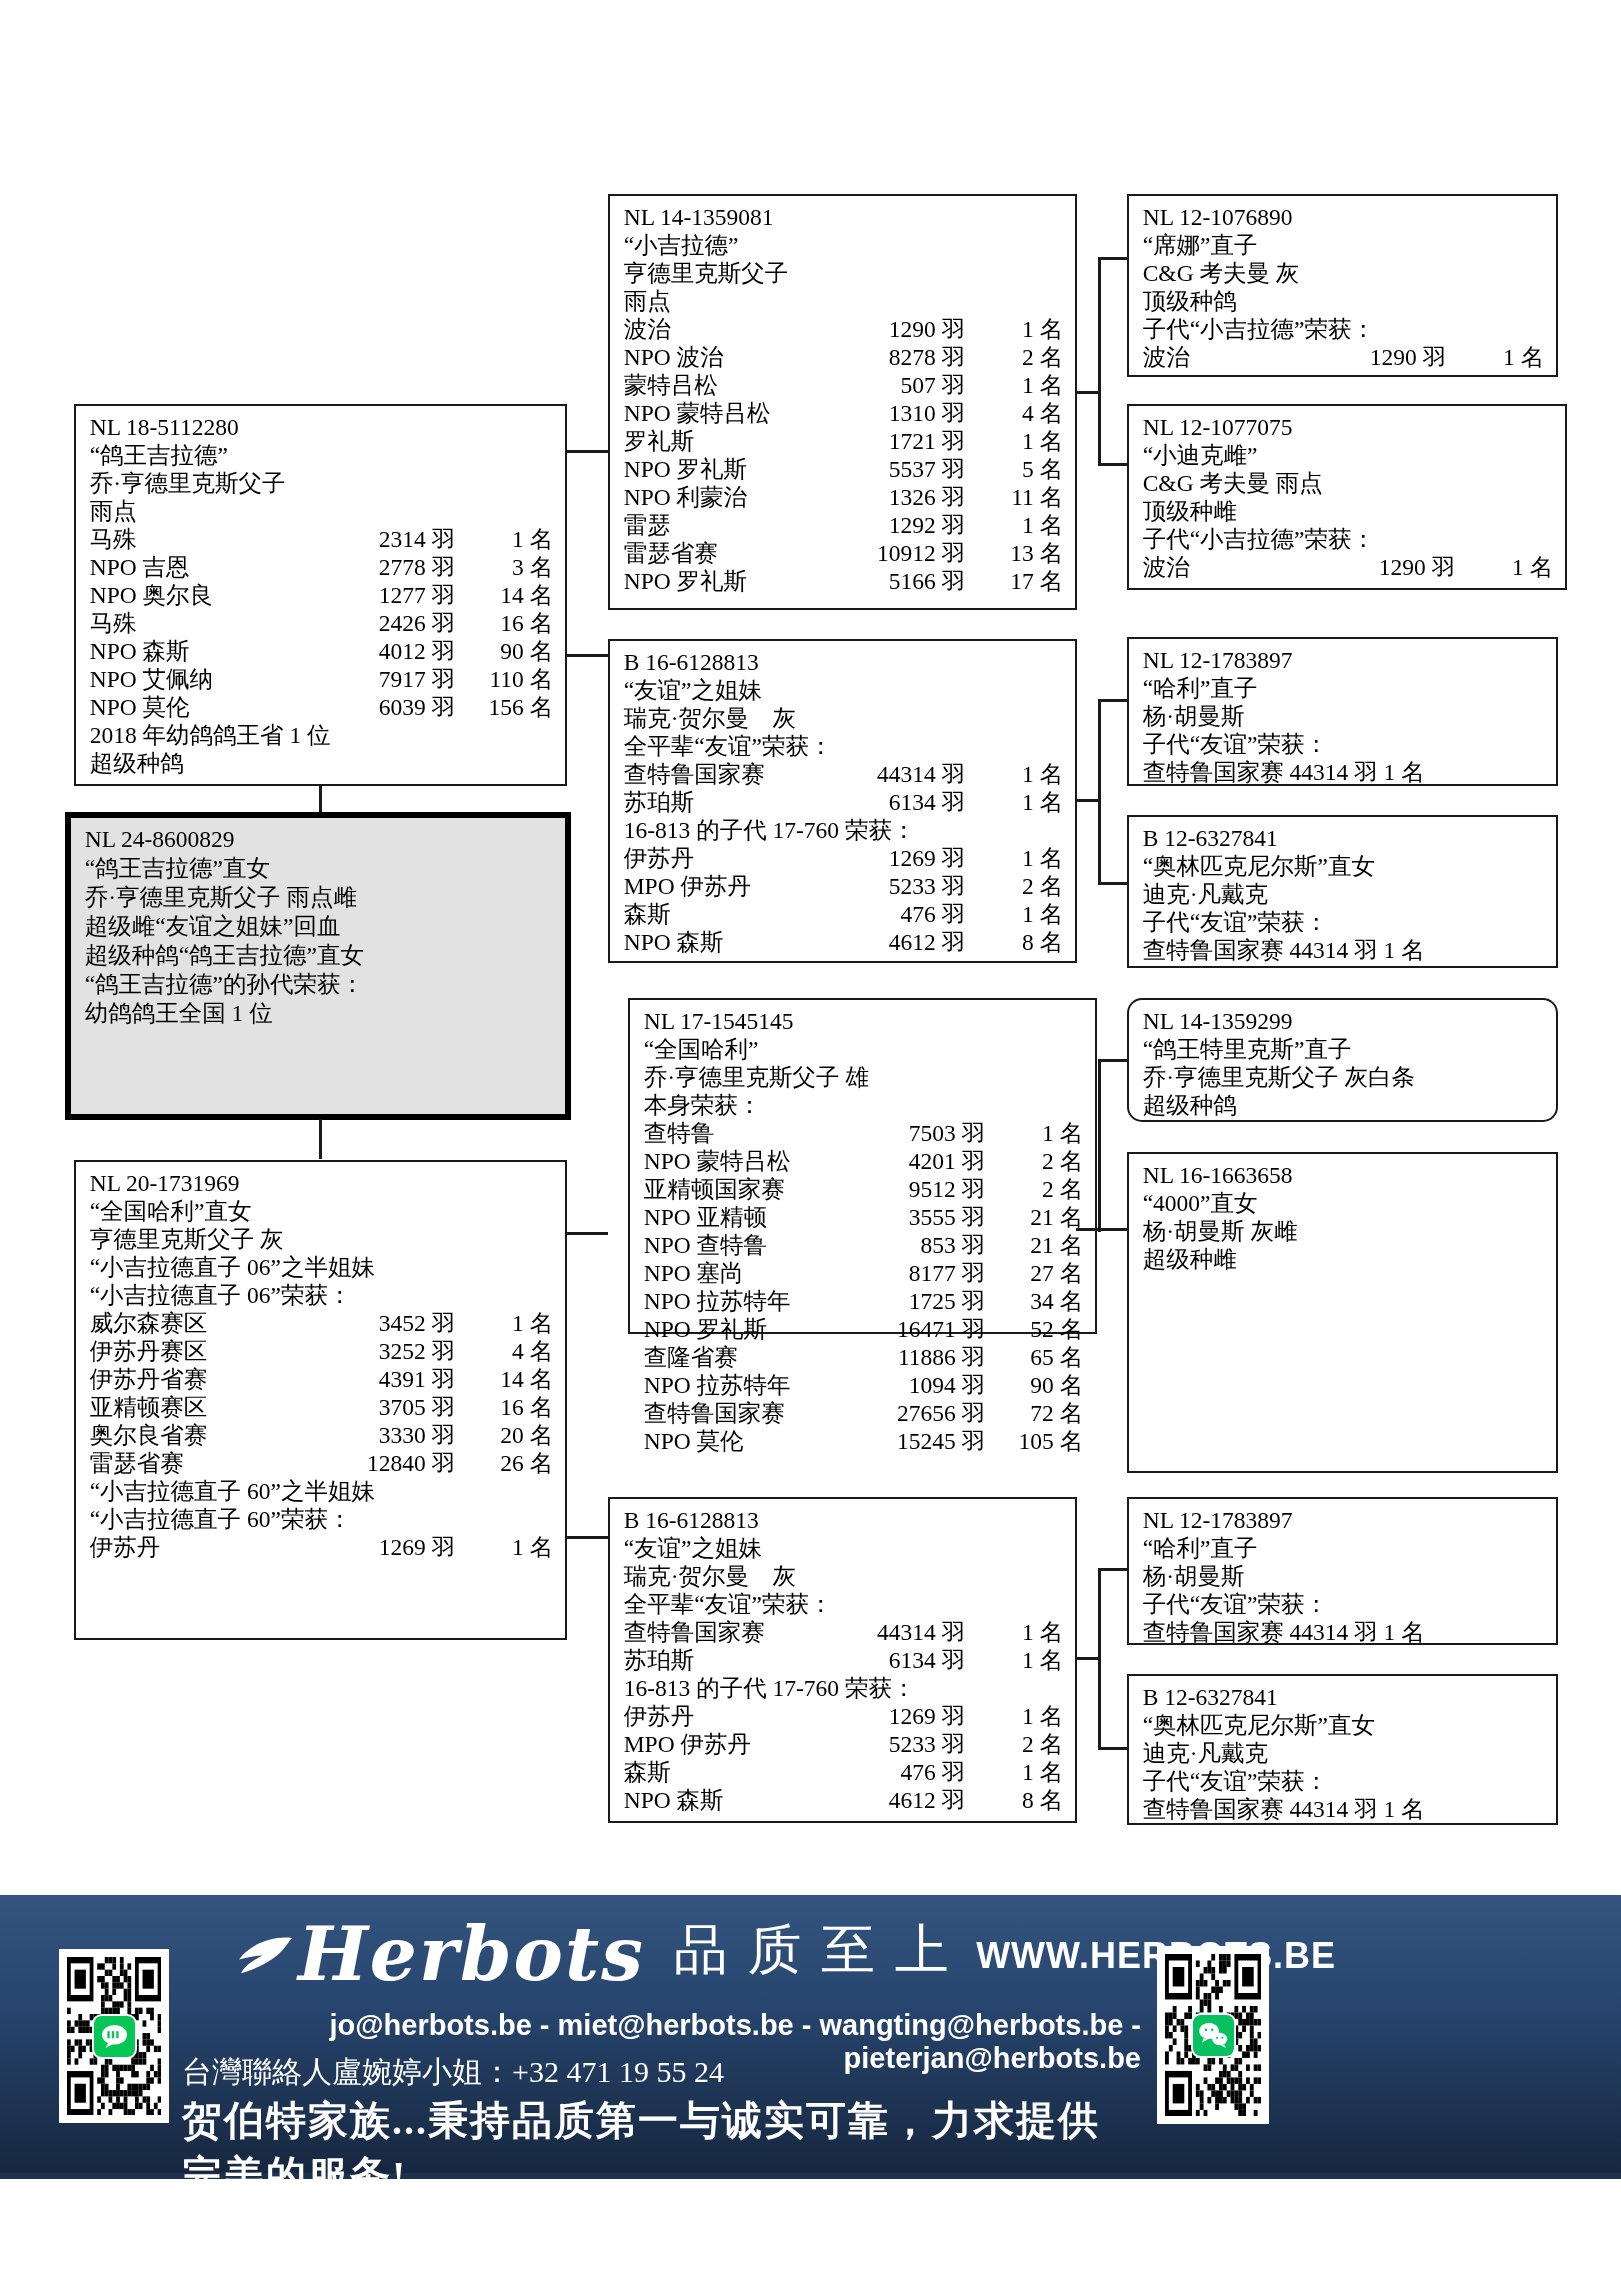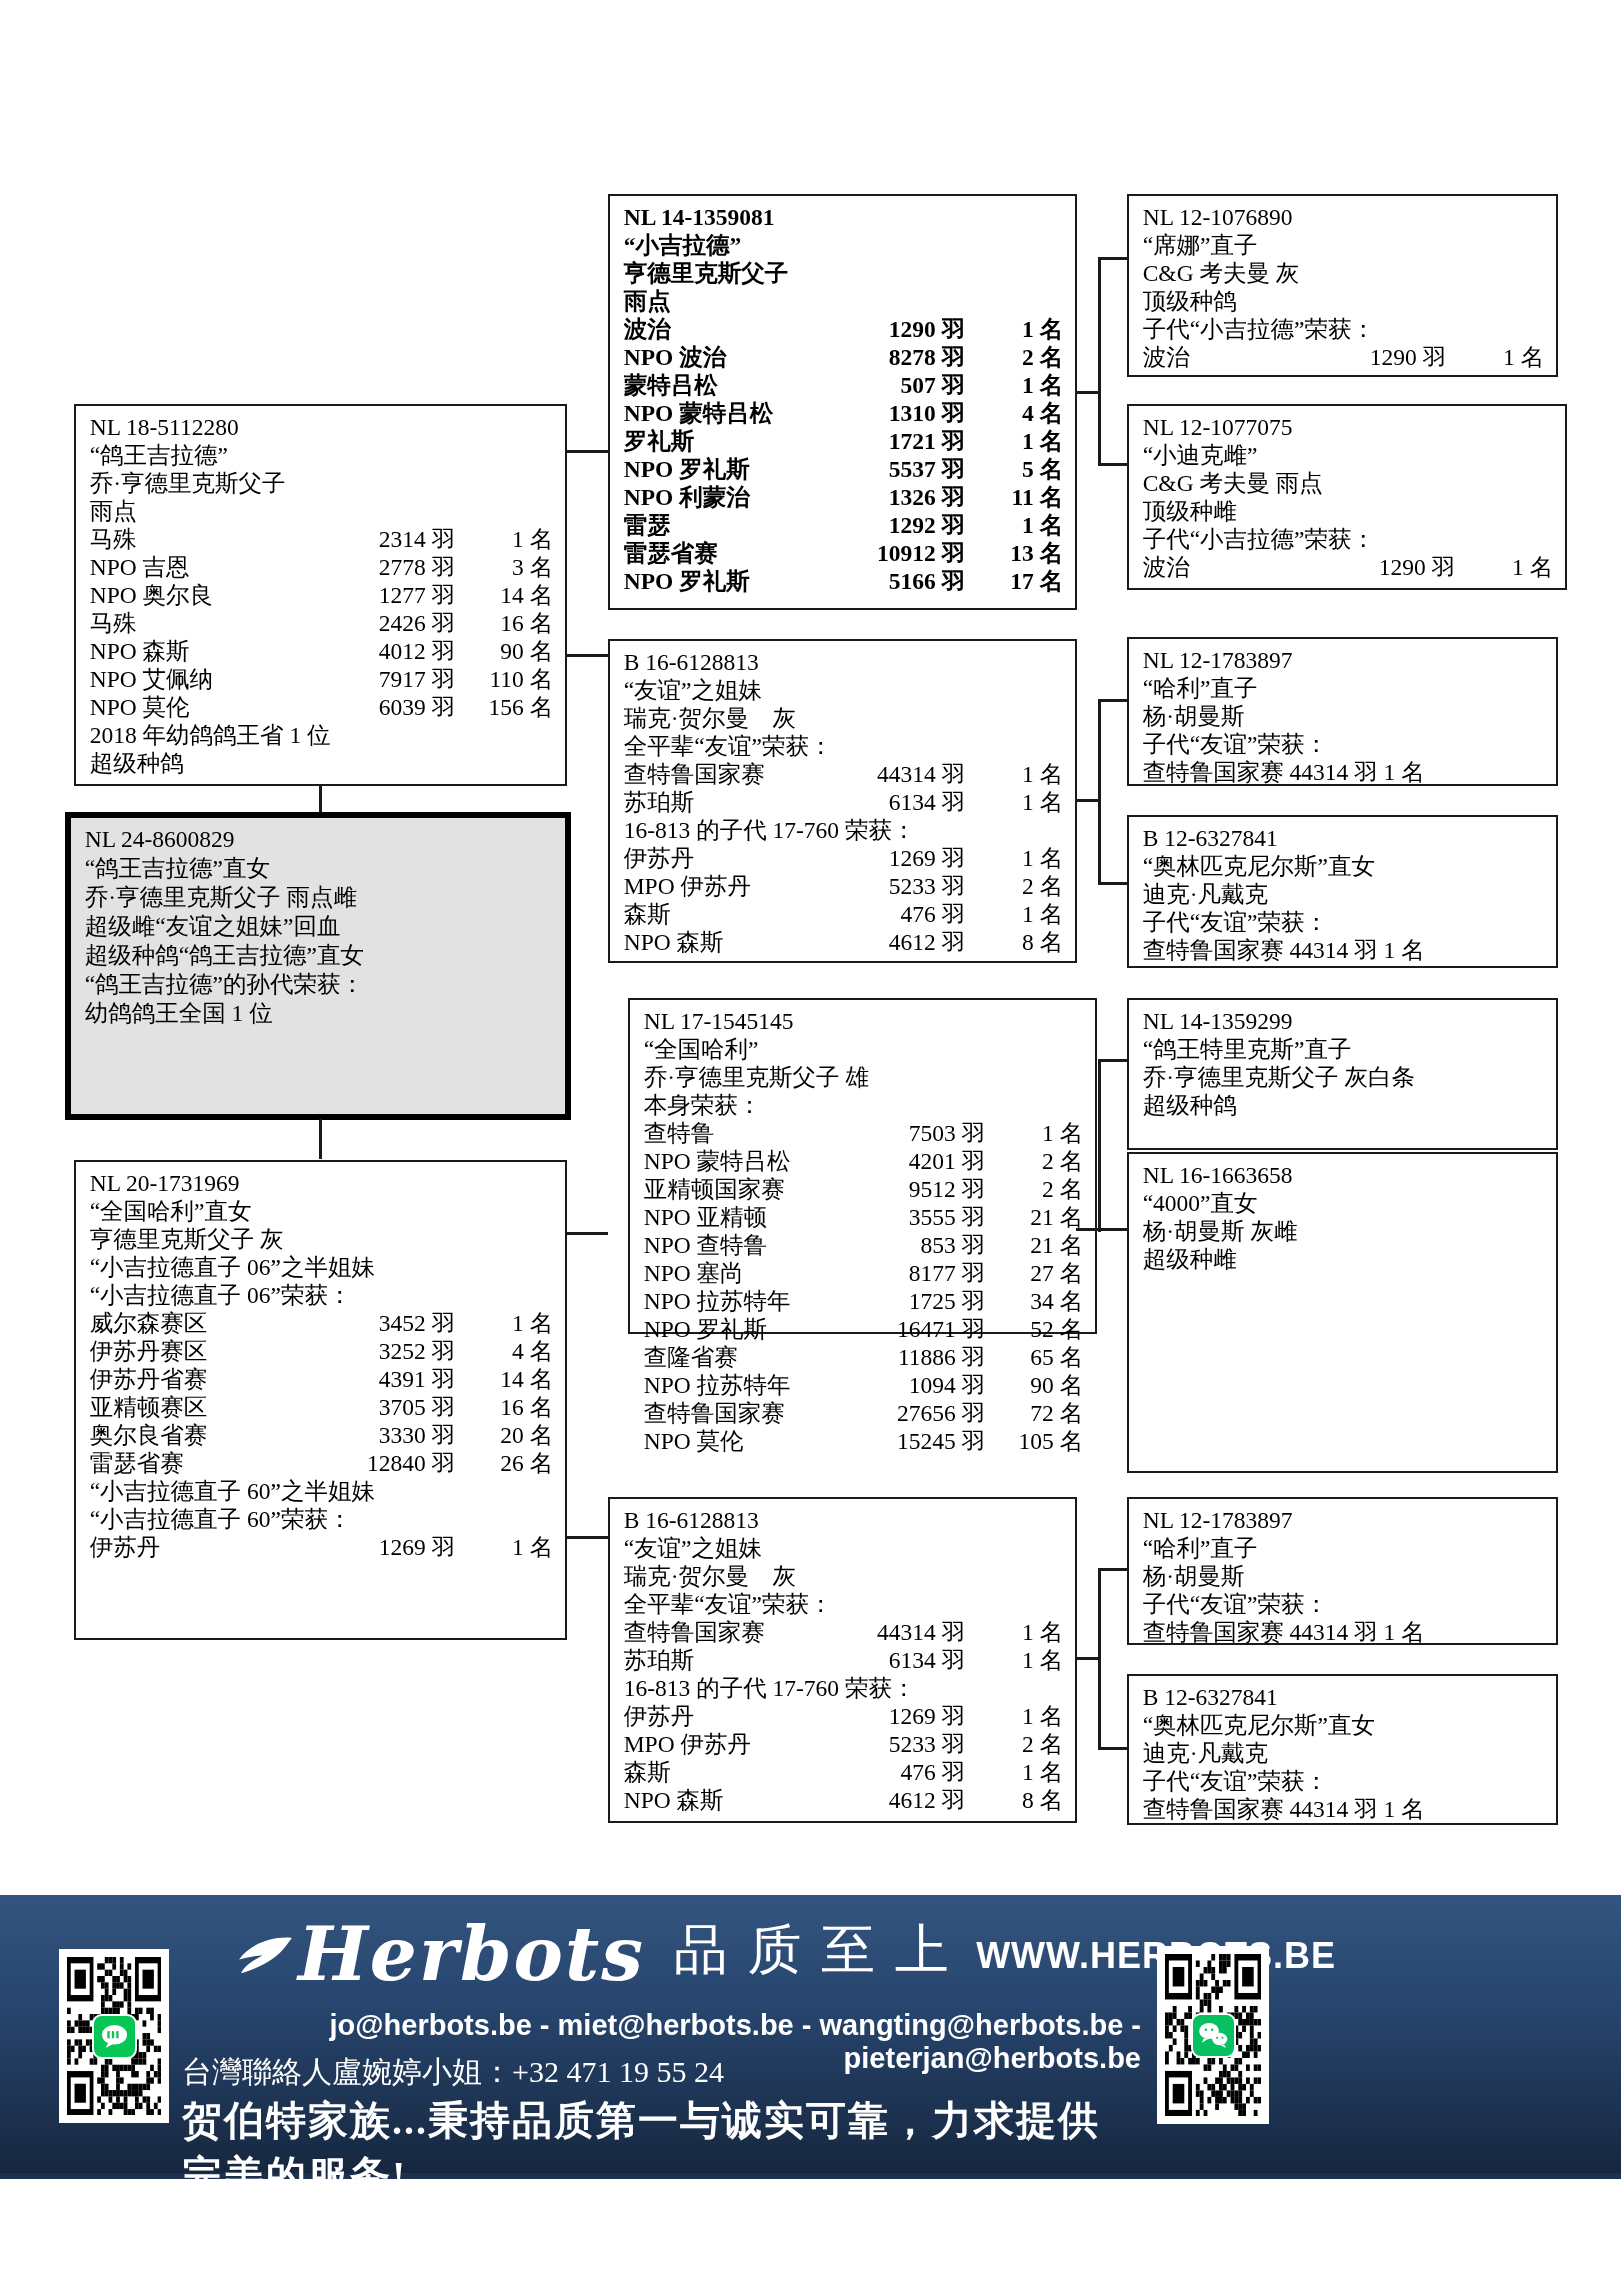--- a/index.html
+++ b/index.html
@@ -11,29 +11,29 @@
   .box .ring{white-space:pre;}
   .box .line{white-space:pre;}
   .box .res{display:flex;white-space:pre;}
   .box .res .n{flex:1 1 auto;text-align:left;overflow:hidden;}
   .box .res .c{flex:0 0 157px;text-align:right;}
   .box .res .r{flex:0 0 98px;text-align:right;}
   #box-l2{background:#e2e2e2;border:6.9px solid #000;line-height:29px;}
   #box-l1{left:74px;top:404px;width:493px;height:382px;}
   #box-l2{left:65px;top:812px;width:506px;height:308px;}
   #box-l3{left:74px;top:1160px;width:493px;height:480px;}
-  #box-m1{left:608px;top:194px;width:469px;height:416px;font-weight:bold;}
+  #box-m1{left:608px;top:194px;width:469px;height:416px;}
   #box-m2{left:608px;top:639px;width:469px;height:324px;}
   #box-m3{left:628px;top:998px;width:469px;height:336px;}
   #box-m4{left:608px;top:1497px;width:469px;height:326px;}
   #box-r1{left:1127px;top:194px;width:431px;height:183px;}
   #box-r2{left:1127px;top:404px;width:440px;height:186px;}
   #box-r3{left:1127px;top:637px;width:431px;height:149px;}
   #box-r4{left:1127px;top:815px;width:431px;height:153px;}
-  #box-r5{left:1127px;top:998px;width:431px;height:152px;}
+  #box-r5{left:1127px;top:998px;width:431px;height:124px;border-radius:15px;}
   #box-r6{left:1127px;top:1152px;width:431px;height:321px;}
   #box-r7{left:1127px;top:1497px;width:431px;height:148px;}
   #box-r8{left:1127px;top:1674px;width:431px;height:151px;}
   .conn{position:absolute;background:#1a1a1a;}
   
   .footer{position:absolute;left:0;top:1895px;width:1621px;height:278px;
           background:linear-gradient(180deg,#33557f 0%,#27456e 40%,#16273f 100%);
           border-bottom:6.9px solid #1d3050;color:#fff;}
   .qr-panel{position:absolute;background:#fff;padding:7.8px;box-sizing:border-box;}
   .qr-panel.left{left:59px;top:54px;width:110px;height:174px;}

